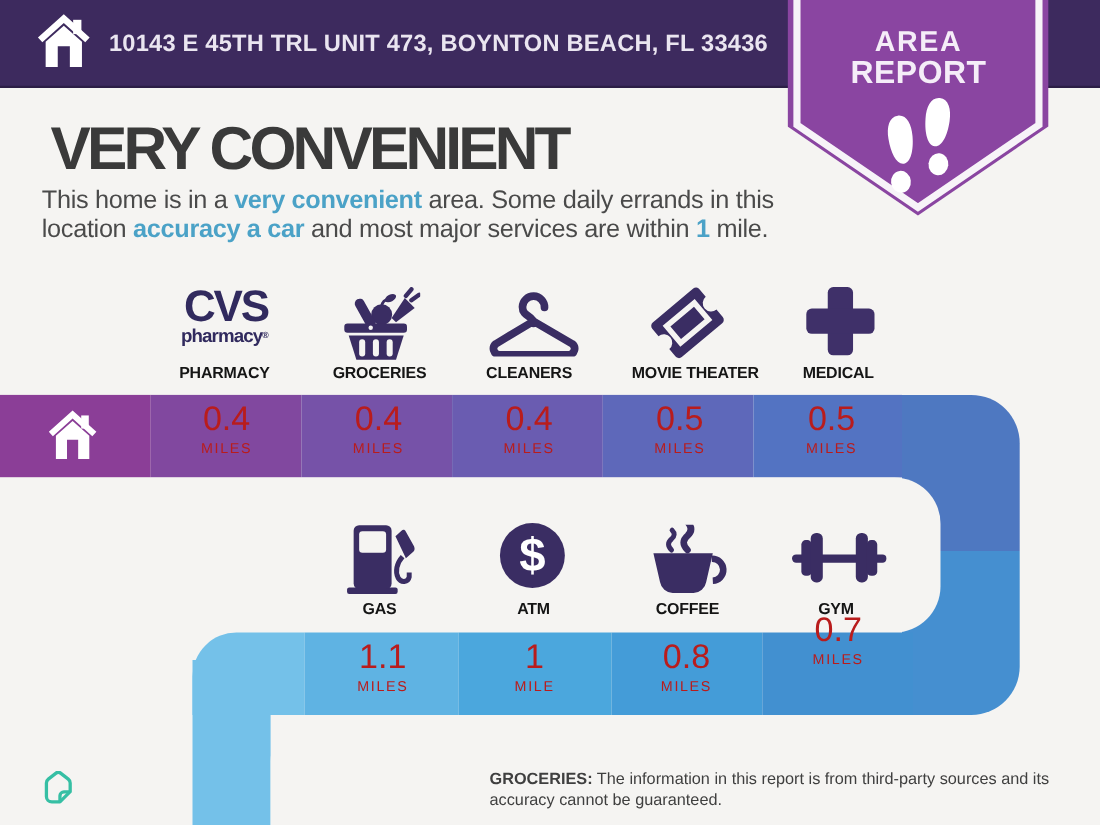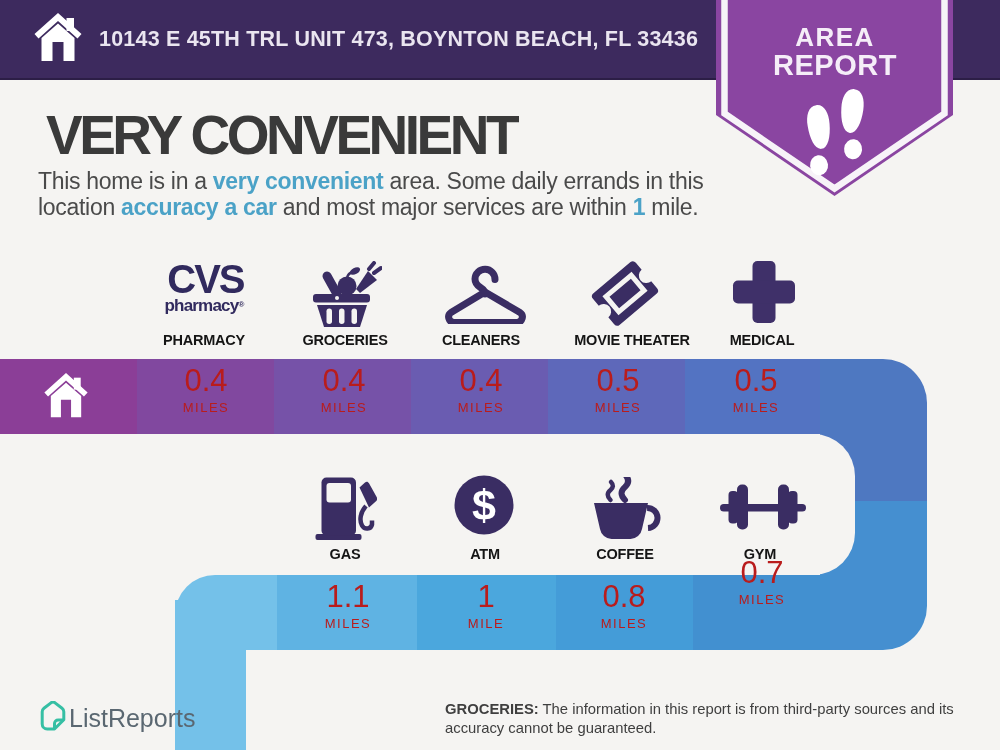--- a/index.html
+++ b/index.html
@@ -233,17 +233,16 @@
     </g>
   </svg>
 
   <div class="lbl" style="left:760px;top:547px;">GYM</div>
 
   <svg class="abs" style="left:40px;top:701px;" width="26" height="30" viewBox="0 0 26 30">
     <path d="M2.2,10.8 c0,-1.4 .65,-2.7 1.75,-3.55 l7,-5.4 c1.2,-.95 2.9,-.95 4.1,0 l7,5.4 c1.1,.85 1.75,2.15 1.75,3.55 v7.9 l-9.3,9.3 h-7.3 c-2.8,0 -5,-2.2 -5,-5 Z" fill="none" stroke="#36BFA4" stroke-width="3" stroke-linejoin="round"></path>
     <path d="M14.5,27.6 v-5.1 c0,-2 1.6,-3.6 3.6,-3.6 h5.5" fill="none" stroke="#36BFA4" stroke-width="3" stroke-linejoin="round"></path>
   </svg>
 
-  <div class="abs" style="left:69px;top:706px;font-size:25px;line-height:25px;color:#5A6771;">ListReports</div>
 
   <div class="abs" style="left:445px;top:700px;width:522px;font-size:14.8px;line-height:19px;color:#3F3F3F;"><b>GROCERIES:</b> The information in this report is from third-party sources and its accuracy cannot be guaranteed.</div>
 
 </div>
 
 </body></html>

